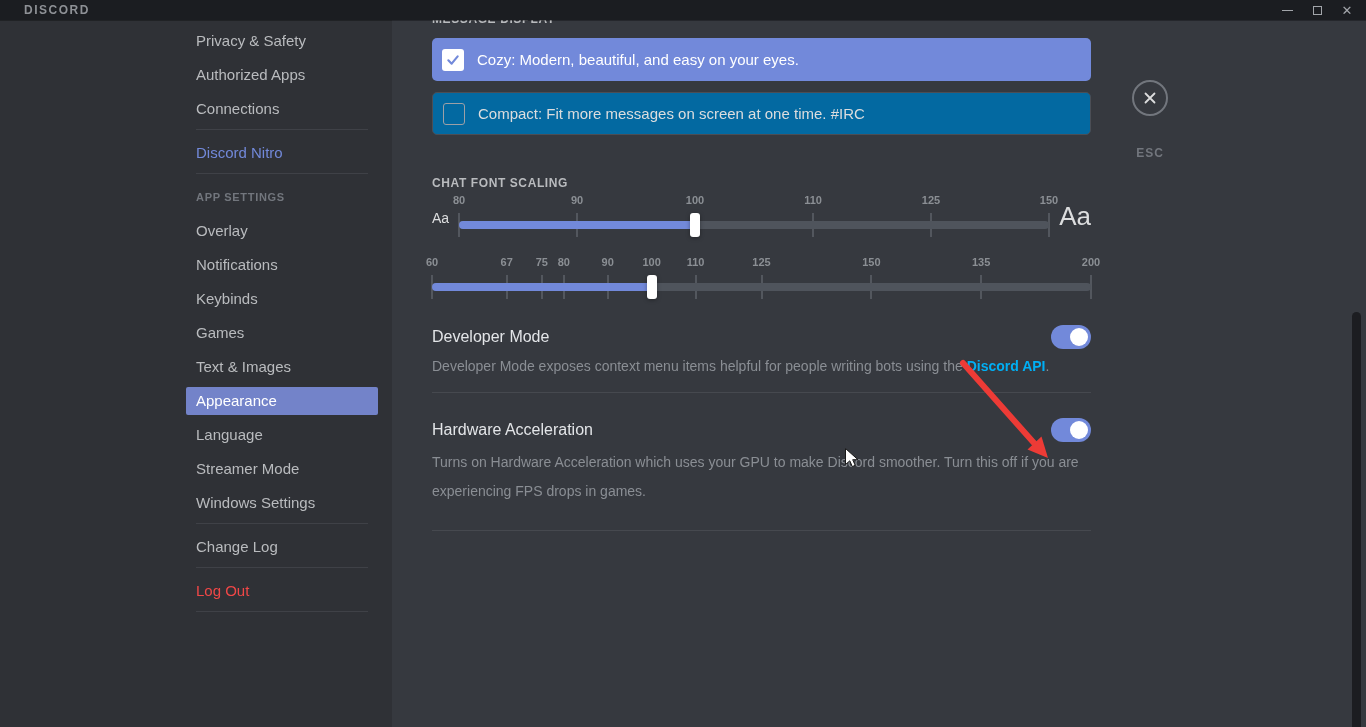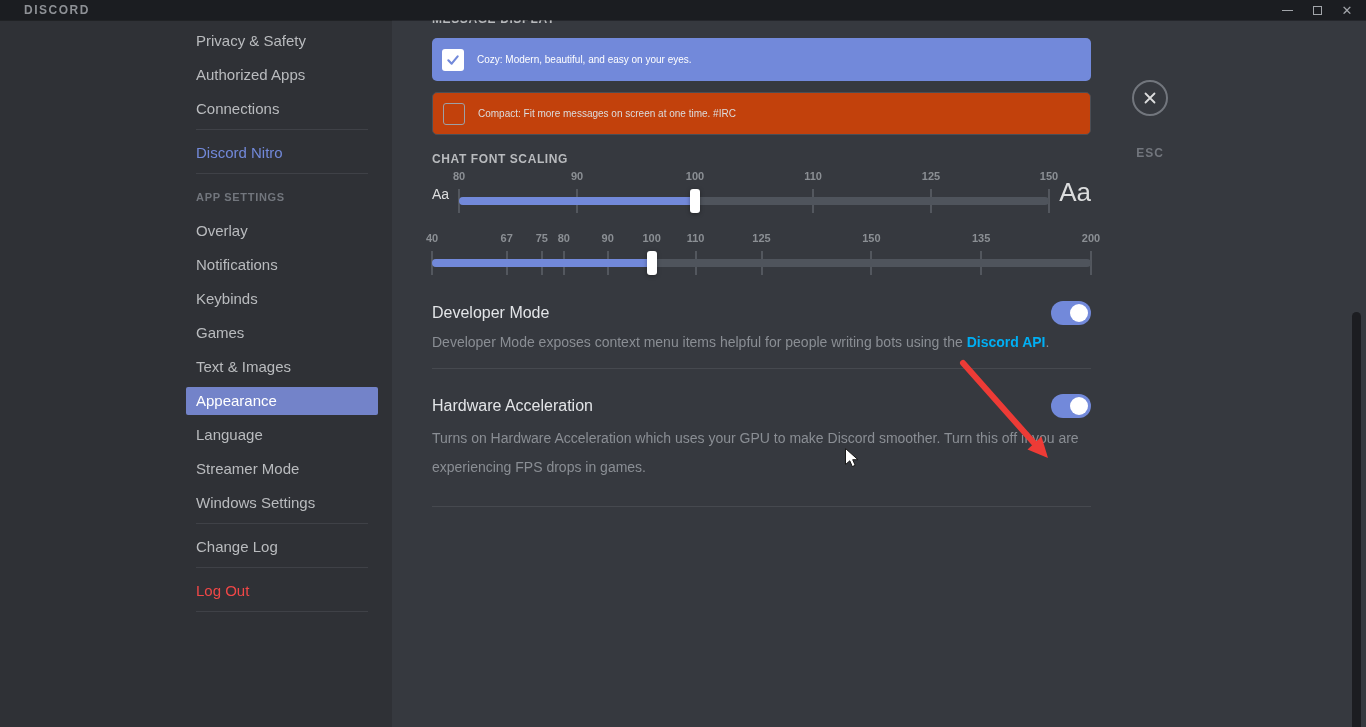--- a/index.html
+++ b/index.html
@@ -34,23 +34,23 @@
   .nav-header{padding:8px 10px 0;margin-bottom:14px;font-size:11px;font-weight:700;
     letter-spacing:.7px;color:var(--txt-faint)}
   .nav-divider{height:1px;background:#3f4147;margin:4px 10px 9px 10px}
 
   
   .content{position:absolute;left:392px;top:0;right:0;bottom:0;background:var(--bg-content)}
   .inner{margin-left:40px;width:659px;padding-top:13px}
   .cat{font-size:12px;line-height:12px;font-weight:700;letter-spacing:.6px;color:var(--txt-cat)}
 
   .option{height:43px;border-radius:5px;display:flex;align-items:center;padding:0 10px;gap:13px;
-    font-size:10px;cursor:pointer}
+    font-size:15px;cursor:pointer}
   .option.cozy{margin-top:13px;margin-bottom:11px;background:var(--accent);color:#fff}
-  .option.compact{margin-bottom:18px;background:#c2410c;border:1px solid #4b4e55;color:var(--txt-norm)}
+  .option.compact{margin-bottom:42px;background:#0369a1;border:1px solid #4b4e55;color:var(--txt-norm)}
   .checkbox{width:22px;height:22px;border-radius:3px;flex:0 0 auto;display:flex;
     align-items:center;justify-content:center}
   .checkbox.checked{background:#fff}
   .checkbox.unchecked{background:transparent;border:1px solid #9da0a6}
 
   .cat.c2{margin-top:0}
   .font-row{position:relative;margin-top:5px;height:46px}
   .aa-small{position:absolute;left:0;top:16px;font-size:14px;color:var(--txt-norm)}
   .aa-large{position:absolute;right:0;top:7px;font-size:26px;color:var(--txt-norm)}
   .slider{position:relative;height:46px}
@@ -162,21 +162,21 @@
             <div class="s-label" style="left: 100%;">150</div>
             <div class="s-track"></div>
             <div class="s-fill" style="width: 40%;"></div>
             <div class="s-handle" style="left: 40%;"></div>
           </div>
         <span class="aa-large">Aa</span>
       </div>
 
       <div class="slider zoom-slider" id="slider-zoom">
           <div class="s-tick" style="left: 0%;"></div>
-          <div class="s-label" style="left: 0%;">40</div>
+          <div class="s-label" style="left: 0%;">60</div>
           <div class="s-tick" style="left: 11.3333%;"></div>
           <div class="s-label" style="left: 11.3333%;">67</div>
           <div class="s-tick" style="left: 16.6667%;"></div>
           <div class="s-label" style="left: 16.6667%;">75</div>
           <div class="s-tick" style="left: 20%;"></div>
           <div class="s-label" style="left: 20%;">80</div>
           <div class="s-tick" style="left: 26.6667%;"></div>
           <div class="s-label" style="left: 26.6667%;">90</div>
           <div class="s-tick" style="left: 33.3333%;"></div>
           <div class="s-label" style="left: 33.3333%;">100</div>

